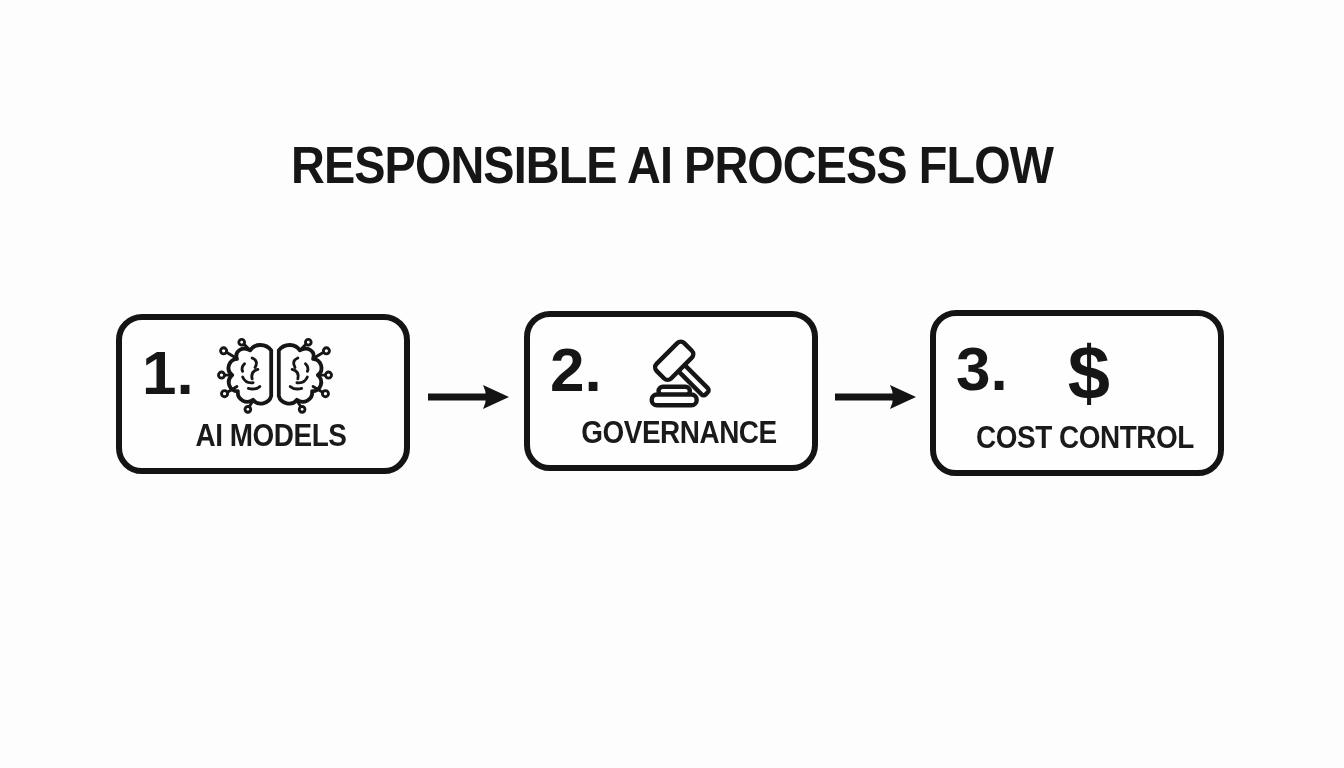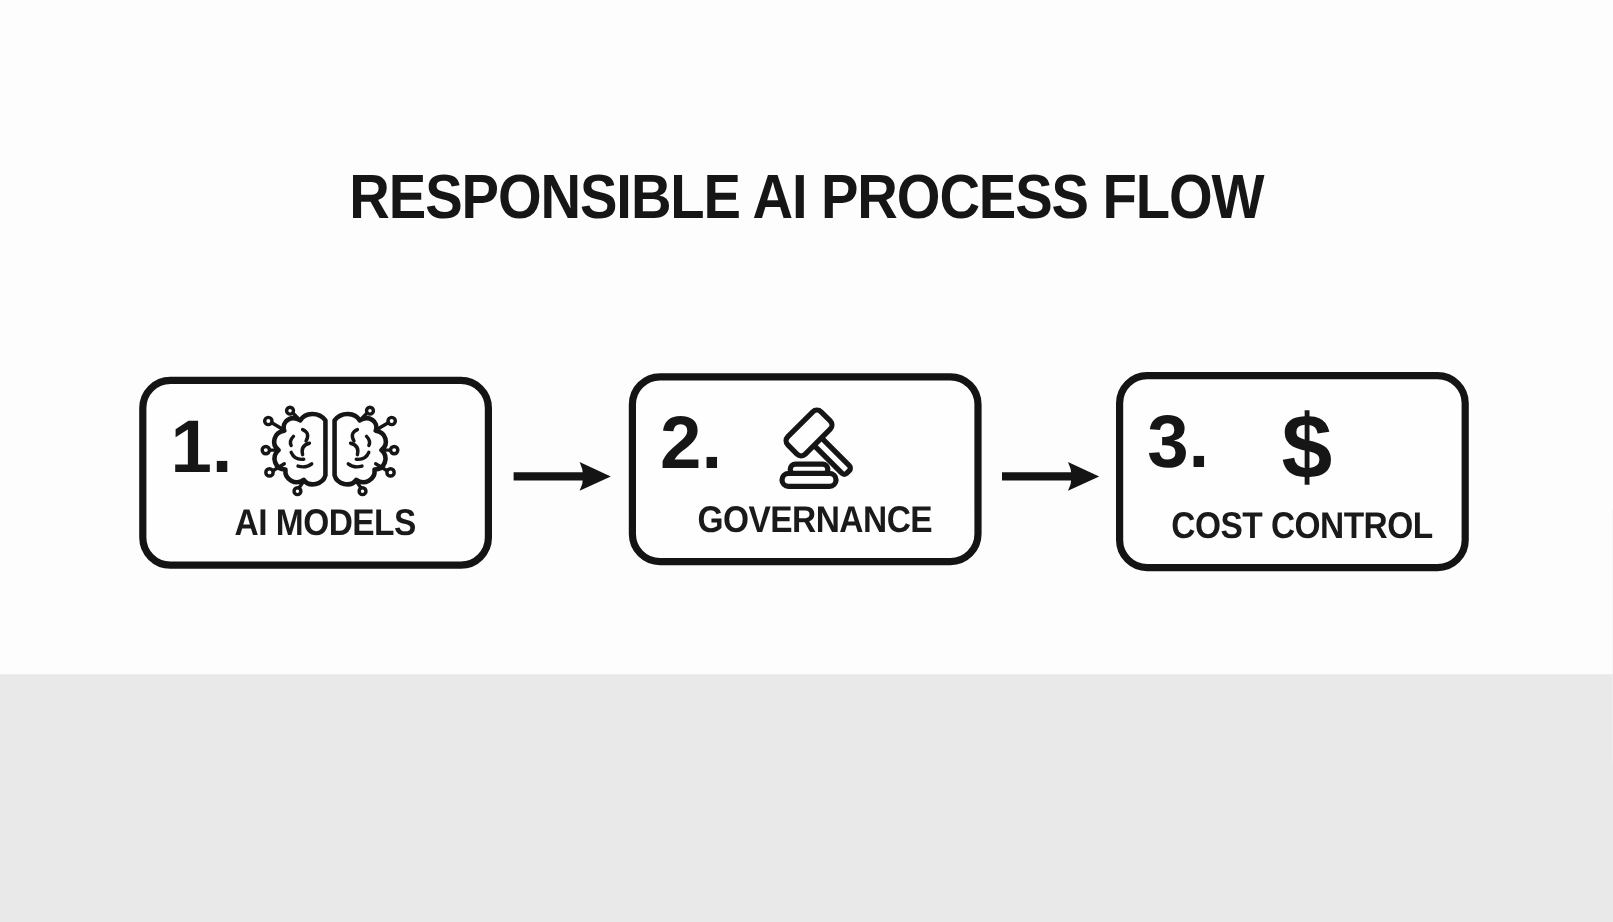--- a/index.html
+++ b/index.html
@@ -3,21 +3,21 @@
 <meta charset="utf-8">
 <style>
   html, body {
     margin: 0;
     padding: 0;
     background: #e9e9e9;
   }
   .canvas {
     position: relative;
     width: 1344px;
-    height: 562px;
+    height: 768px;
     background: #fdfdfd;
     overflow: hidden;
     font-family: "Liberation Sans", sans-serif;
     color: #161616;
   }
   .page-title {
     position: absolute;
     top: 138px;
     left: 0;
     width: 100%;

